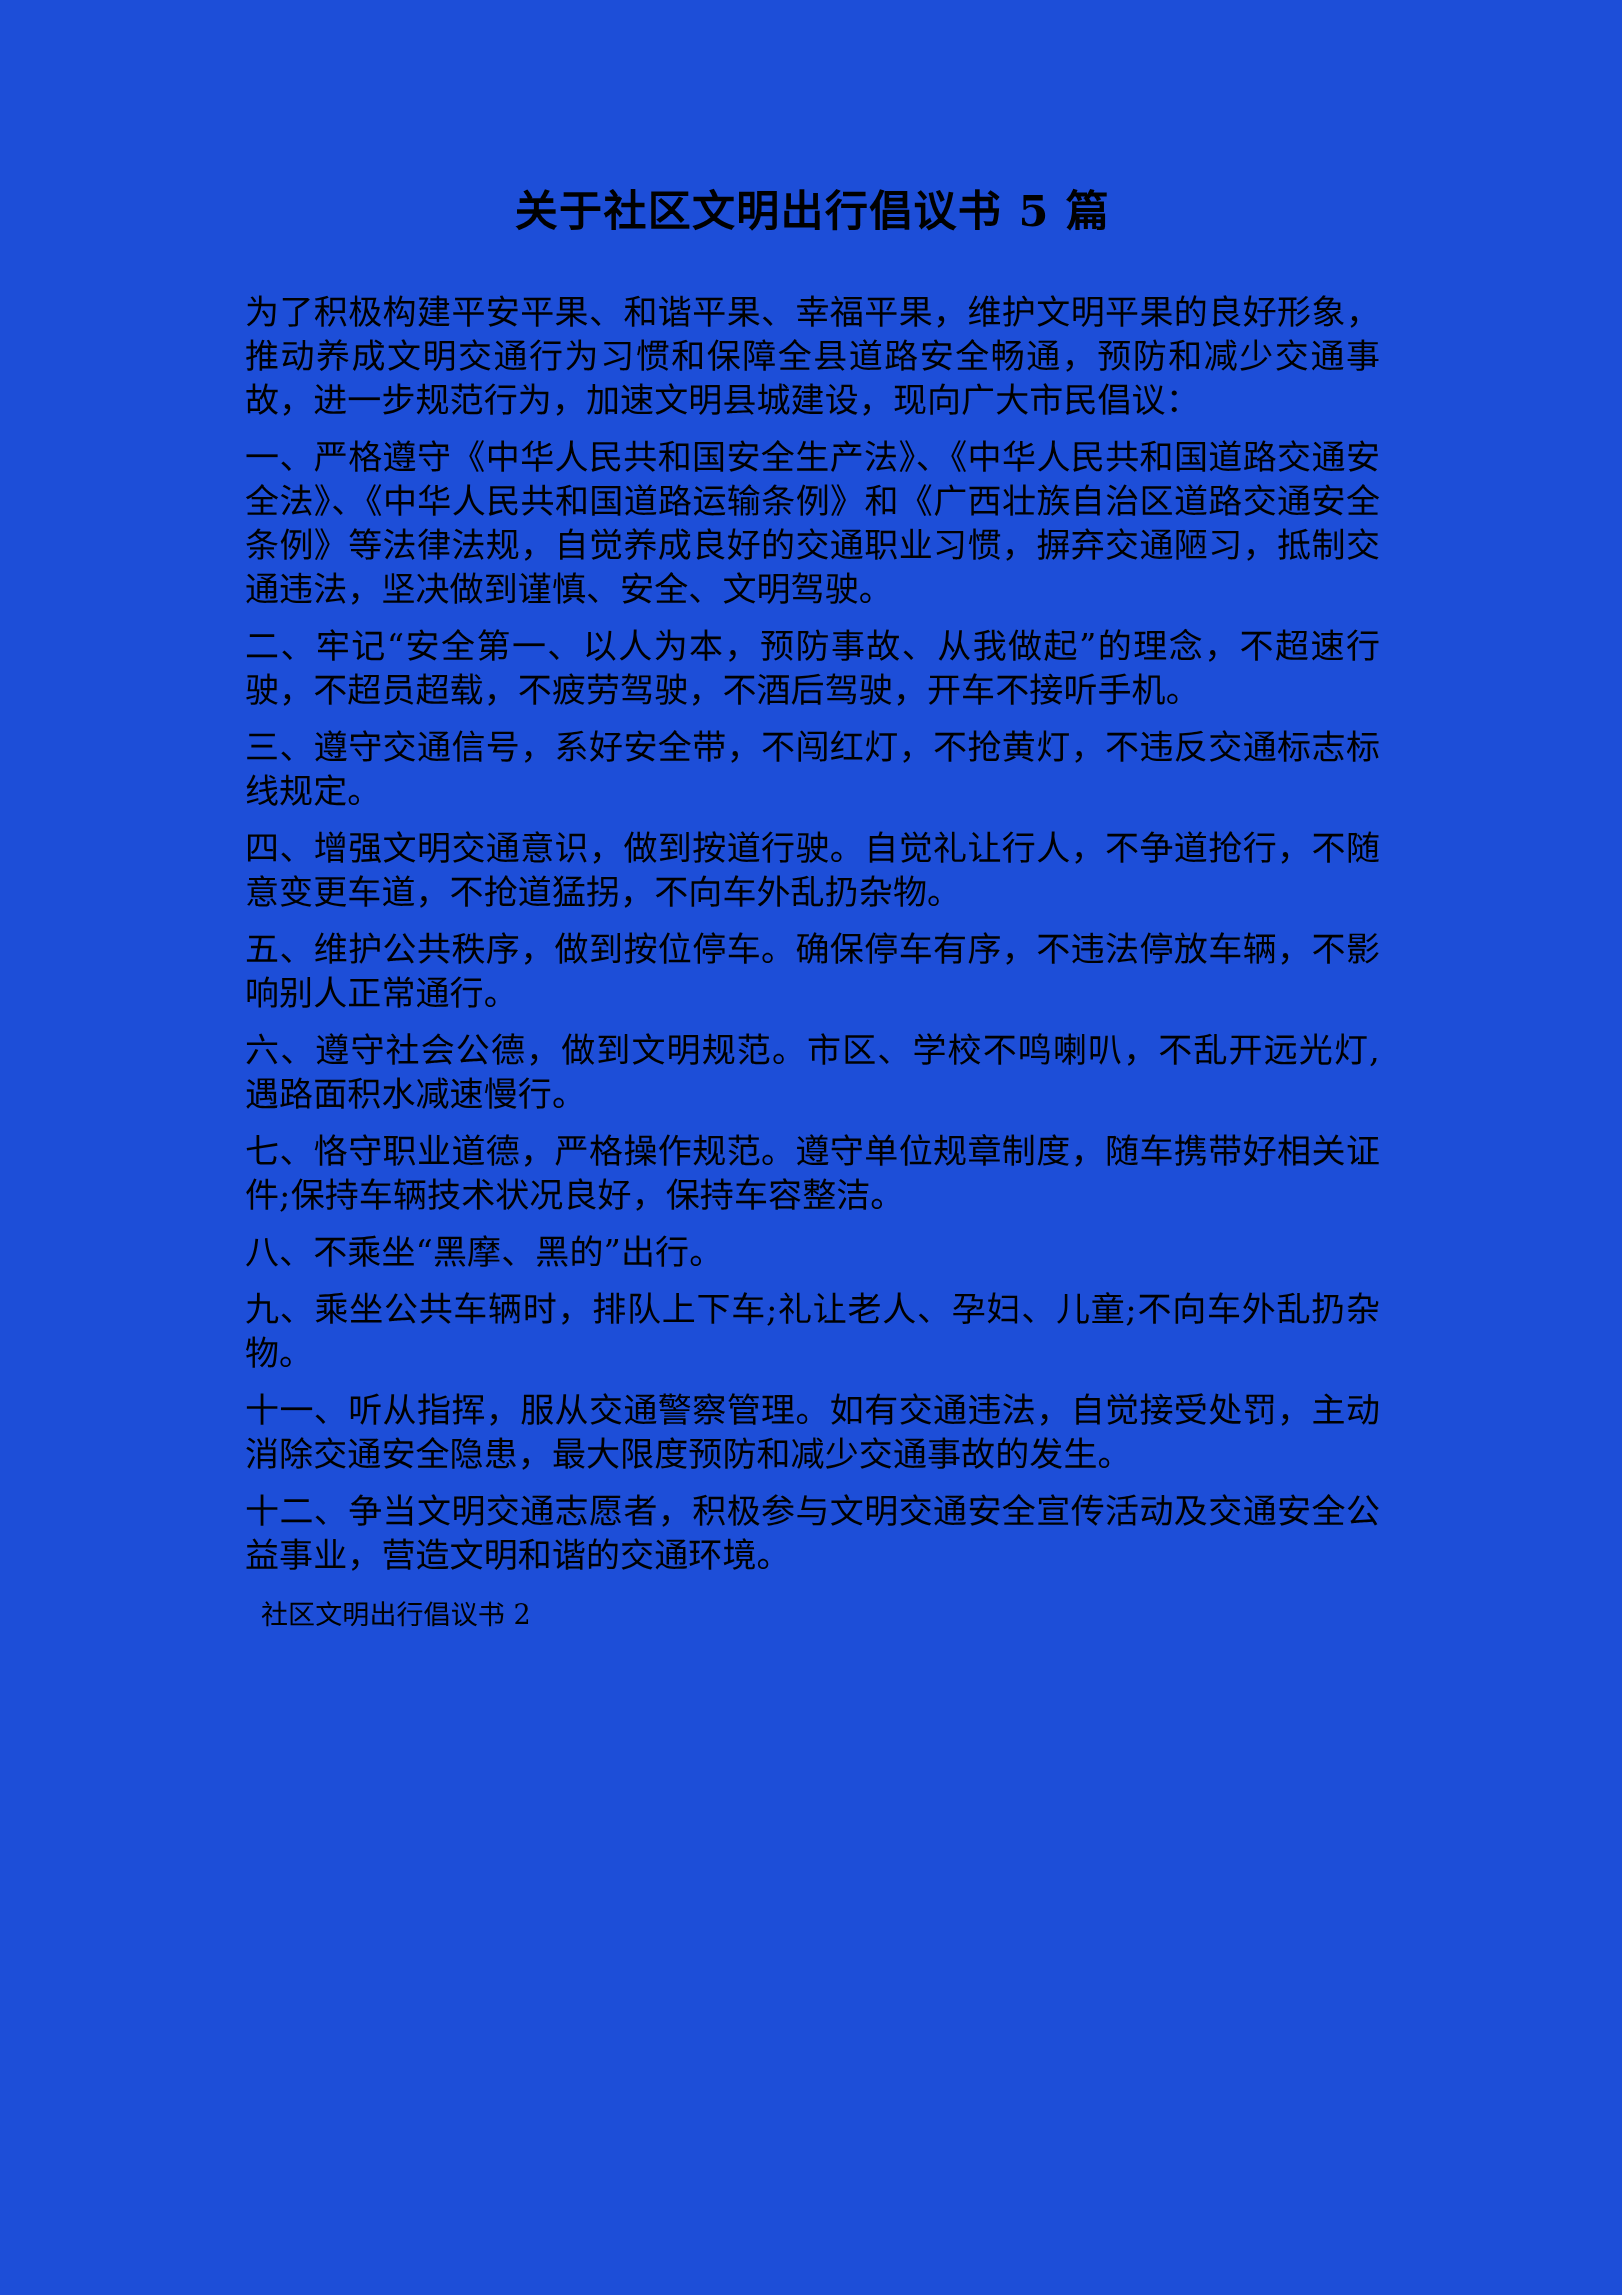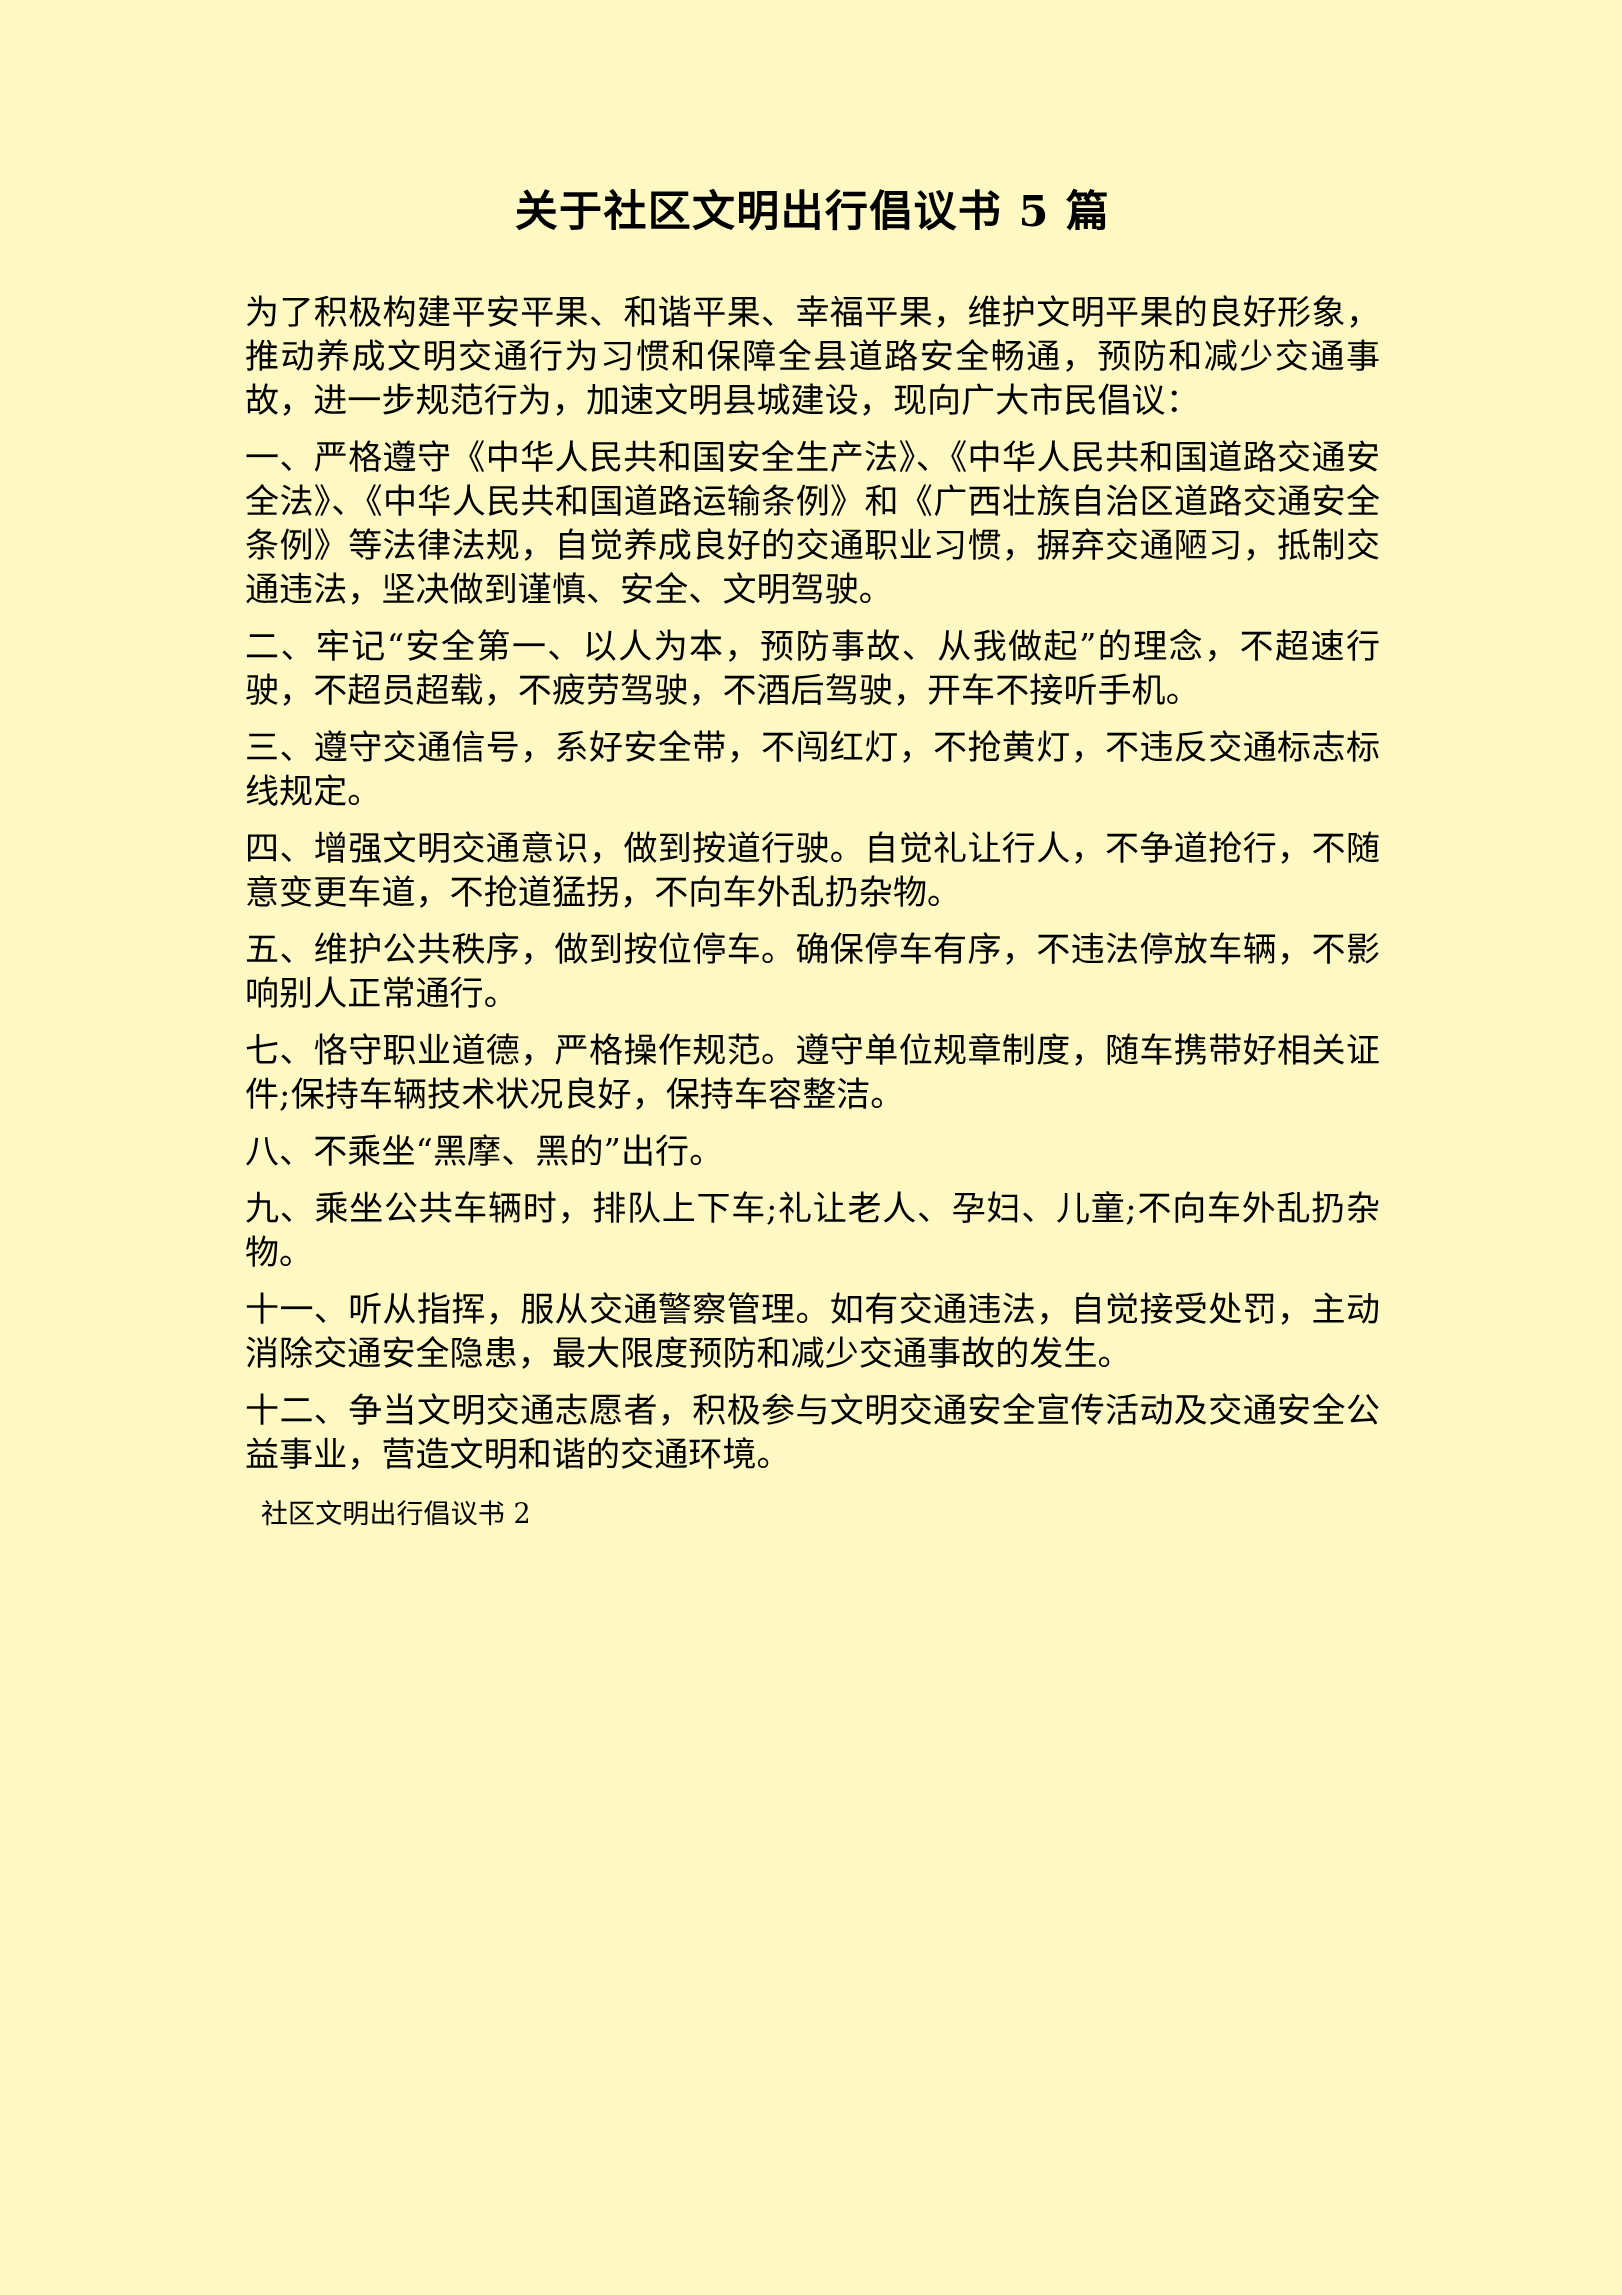--- a/index.html
+++ b/index.html
@@ -14,21 +14,21 @@
     height: 2295px;
     font-family: "DejaVu Serif", "Liberation Serif", serif;
     color: #000000;
     -webkit-font-smoothing: antialiased;
   }
 
   .page {
     position: relative;
     width: 1623px;
     height: 2295px;
-    background: #fef9c3;
+    background: #1d4ed8;
     box-sizing: border-box;
     padding: 0;
     overflow: hidden;
   }
 
   .content {
     position: absolute;
     left: 245px;
     top: 0;
     width: 1135px;
@@ -84,20 +84,21 @@
 
     <h1 class="doc-title">关于社区文明出行倡议书 5 篇</h1>
 
     <div class="body-block">
       <p class="para">为了积极构建平安平果、和谐平果、幸福平果，维护文明平果的良好形象，推动养成文明交通行为习惯和保障全县道路安全畅通，预防和减少交通事故，进一步规范行为，加速文明县城建设，现向广大市民倡议：</p>
       <p class="para">一、严格遵守《中华人民共和国安全生产法》、《中华人民共和国道路交通安全法》、《中华人民共和国道路运输条例》和《广西壮族自治区道路交通安全条例》等法律法规，自觉养成良好的交通职业习惯，摒弃交通陋习，抵制交通违法，坚决做到谨慎、安全、文明驾驶。</p>
       <p class="para">二、牢记“安全第一、以人为本，预防事故、从我做起”的理念，不超速行驶，不超员超载，不疲劳驾驶，不酒后驾驶，开车不接听手机。</p>
       <p class="para">三、遵守交通信号，系好安全带，不闯红灯，不抢黄灯，不违反交通标志标线规定。</p>
       <p class="para">四、增强文明交通意识，做到按道行驶。自觉礼让行人，不争道抢行，不随意变更车道，不抢道猛拐，不向车外乱扔杂物。</p>
       <p class="para">五、维护公共秩序，做到按位停车。确保停车有序，不违法停放车辆，不影响别人正常通行。</p>
+      <p class="para">六、遵守社会公德，做到文明规范。市区、学校不鸣喇叭，不乱开远光灯,遇路面积水减速慢行。</p>
       <p class="para">七、恪守职业道德，严格操作规范。遵守单位规章制度，随车携带好相关证件;保持车辆技术状况良好，保持车容整洁。</p>
       <p class="para">八、不乘坐“黑摩、黑的”出行。</p>
       <p class="para">九、乘坐公共车辆时，排队上下车;礼让老人、孕妇、儿童;不向车外乱扔杂物。</p>
       <p class="para">十一、听从指挥，服从交通警察管理。如有交通违法，自觉接受处罚，主动消除交通安全隐患，最大限度预防和减少交通事故的发生。</p>
       <p class="para">十二、争当文明交通志愿者，积极参与文明交通安全宣传活动及交通安全公益事业，营造文明和谐的交通环境。</p>
 
       <p class="trailing-heading">社区文明出行倡议书 2</p>
     </div>
 
   </div>

